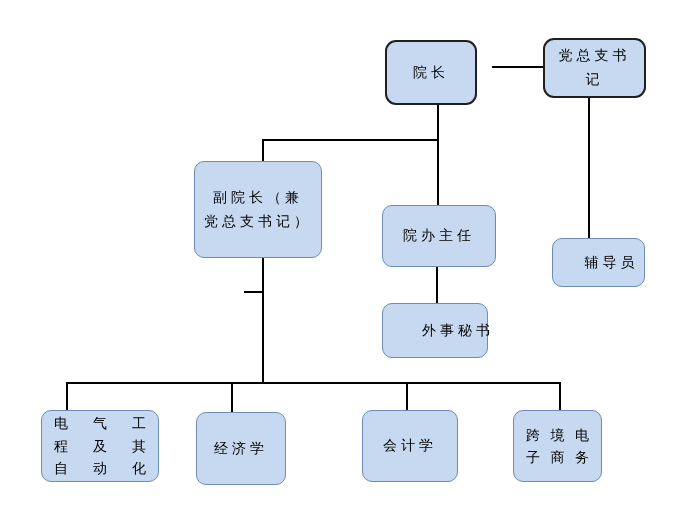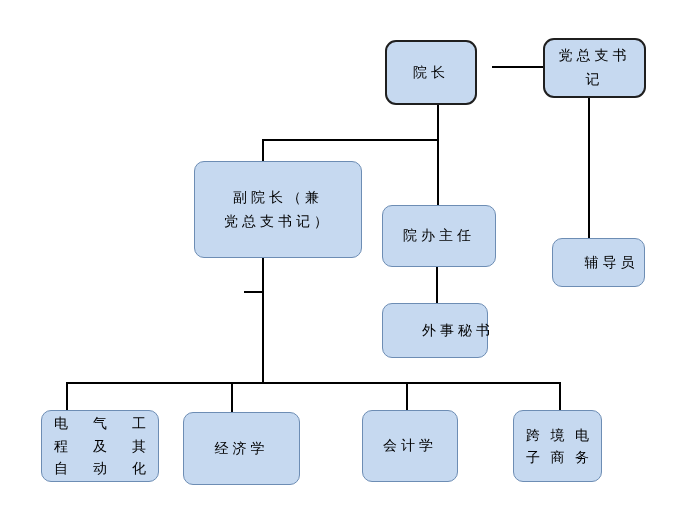--- a/index.html
+++ b/index.html
@@ -73,39 +73,39 @@
     <div class="conn" style="left: 231px; top: 382px; width: 2px; height: 31px;"></div>
     <div class="conn" style="left: 406px; top: 382px; width: 2px; height: 29px;"></div>
     <div class="conn" style="left: 559px; top: 382px; width: 2px; height: 29px;"></div>
     <div class="node primary" style="left: 385px; top: 40px; width: 92px; height: 65px;">
       <div class="line-text">院长</div>
     </div>
     <div class="node primary" style="left: 543px; top: 38px; width: 103px; height: 60px;">
       <div class="line-text">党总支书</div>
       <div class="line-text">记</div>
     </div>
-    <div class="node" style="left: 194px; top: 161px; width: 168px; height: 97px;">
+    <div class="node" style="left: 194px; top: 161px; width: 128px; height: 97px;">
       <div class="line-text">副院长（兼</div>
       <div class="line-text">党总支书记）</div>
     </div>
     <div class="node" style="left: 382px; top: 205px; width: 114px; height: 62px;">
       <div class="line-text">院办主任</div>
     </div>
     <div class="node" style="left: 552px; top: 238px; width: 93px; height: 49px; padding-left: 26px;">
       <div class="line-text">辅导员</div>
     </div>
     <div class="node" style="left: 382px; top: 303px; width: 106px; height: 55px; padding-left: 46px;">
       <div class="line-text">外事秘书</div>
     </div>
     <div class="node distribute" style="left: 41px; top: 410px; width: 118px; height: 72px; align-items: flex-end;">
       <div class="line-text">电气工</div>
       <div class="line-text">程及其</div>
       <div class="line-text">自动化</div>
     </div>
-    <div class="node" style="left: 183px; top: 412px; width: 117px; height: 73px; font-family: Liberation Serif, serif;">
+    <div class="node" style="left: 196px; top: 412px; width: 90px; height: 73px; font-family: Liberation Serif, serif;">
       <div class="line-text">经济学</div>
     </div>
     <div class="node" style="left: 362px; top: 410px; width: 96px; height: 72px;">
       <div class="line-text">会计学</div>
     </div>
     <div class="node distribute" style="left: 513px; top: 410px; width: 89px; height: 72px;">
       <div class="line-text">跨境电</div>
       <div class="line-text">子商务</div>
     </div>
   </div>

